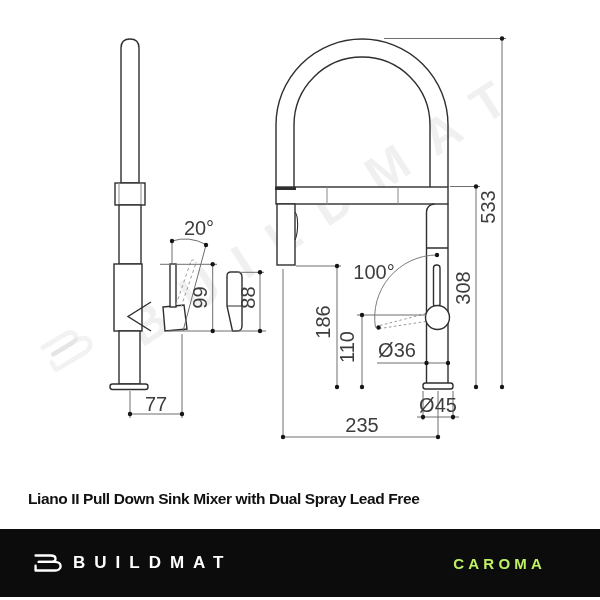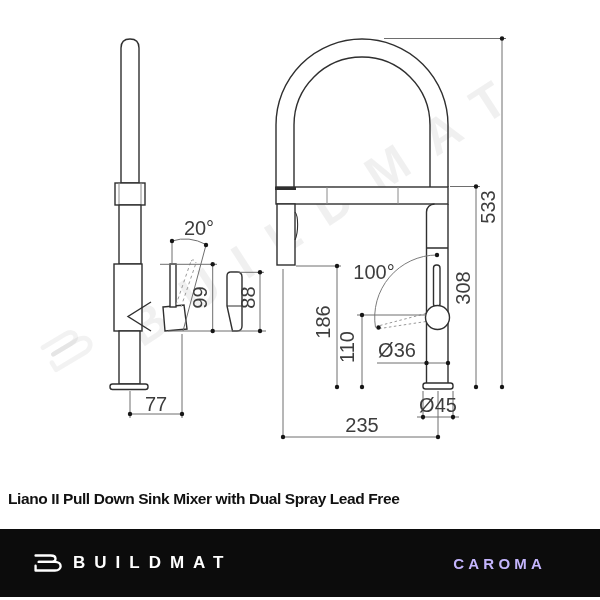--- a/index.html
+++ b/index.html
@@ -1,28 +1,28 @@
 <!DOCTYPE html>
 <html><head>
 <meta charset="utf-8">
 <style>
   html,body{margin:0;padding:0;background:#fff;}
   .canvas{position:relative;width:600px;height:600px;background:#ffffff;overflow:hidden;
           font-family:"Liberation Sans",sans-serif;}
   svg text{font-family:"Liberation Sans",sans-serif;}
   .dimlabel{font-size:20px;fill:#3d3d3d;}
   .wm-text{font-size:50px;font-weight:600;fill:#000;fill-opacity:0.06;letter-spacing:26px;}
-  .caption{position:absolute;left:8px;top:490px;font-size:15.5px;font-weight:bold;
+  .caption{position:absolute;left:28px;top:490px;font-size:15.5px;font-weight:bold;
            letter-spacing:-0.4px;color:#111;white-space:nowrap;}
   .footer{position:absolute;left:0;top:529px;width:600px;height:68px;background:#0c0c0c;
           display:flex;align-items:center;justify-content:space-between;
           box-sizing:border-box;padding:0 54px 0 33px;}
   .brand{display:flex;align-items:center;gap:9px;}
   .brand-text{color:#ffffff;font-weight:bold;font-size:17px;letter-spacing:9px;}
-  .mfr-text{color:#c4b5fd;font-weight:bold;font-size:15px;letter-spacing:4.2px;}
+  .mfr-text{color:#bef264;font-weight:bold;font-size:15px;letter-spacing:4.2px;}
 </style>
 </head>
 <body>
 
 <div class="canvas">
 
   <svg width="600" height="528" viewBox="0 0 600 528">
 
     <g>
       <g transform="translate(34,340) rotate(-31) scale(1.85)" fill="none" stroke="#000" stroke-opacity="0.05" stroke-width="2.6" stroke-linecap="round" stroke-linejoin="round">

